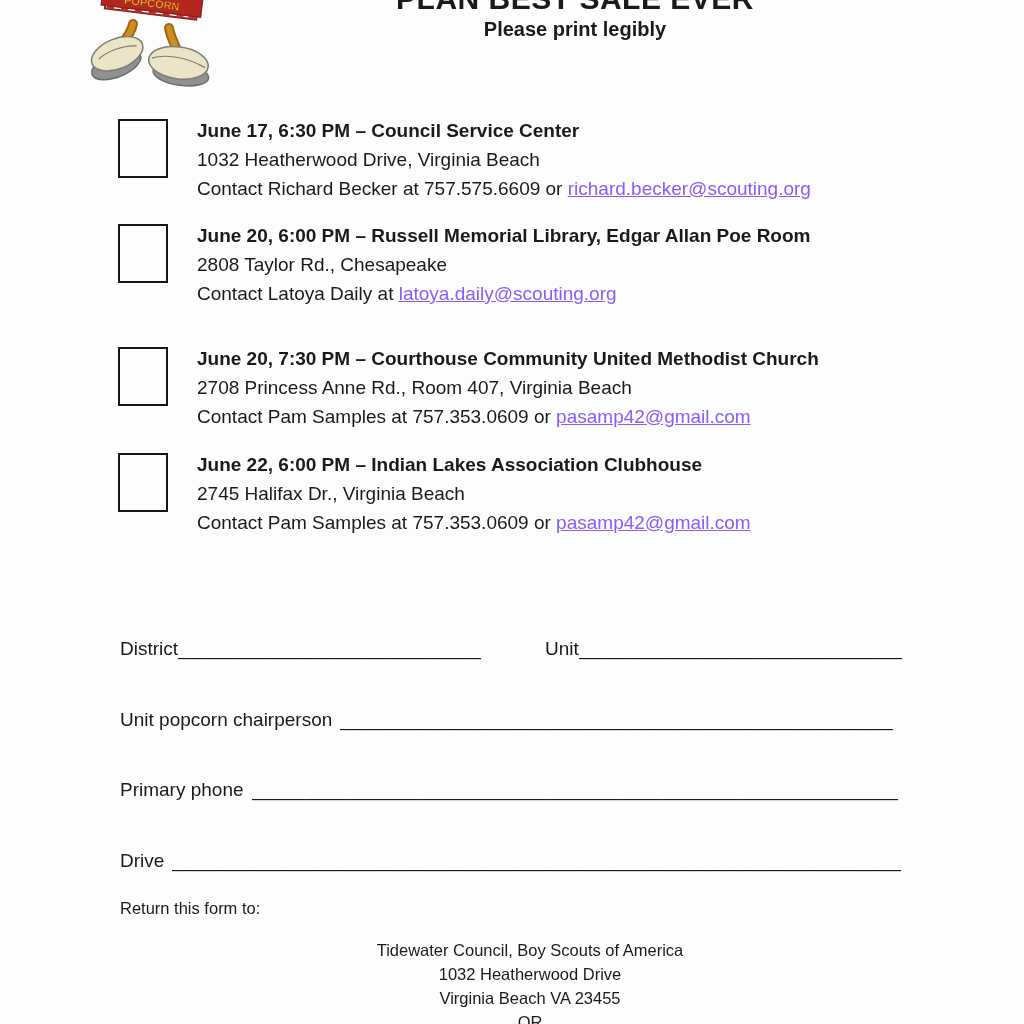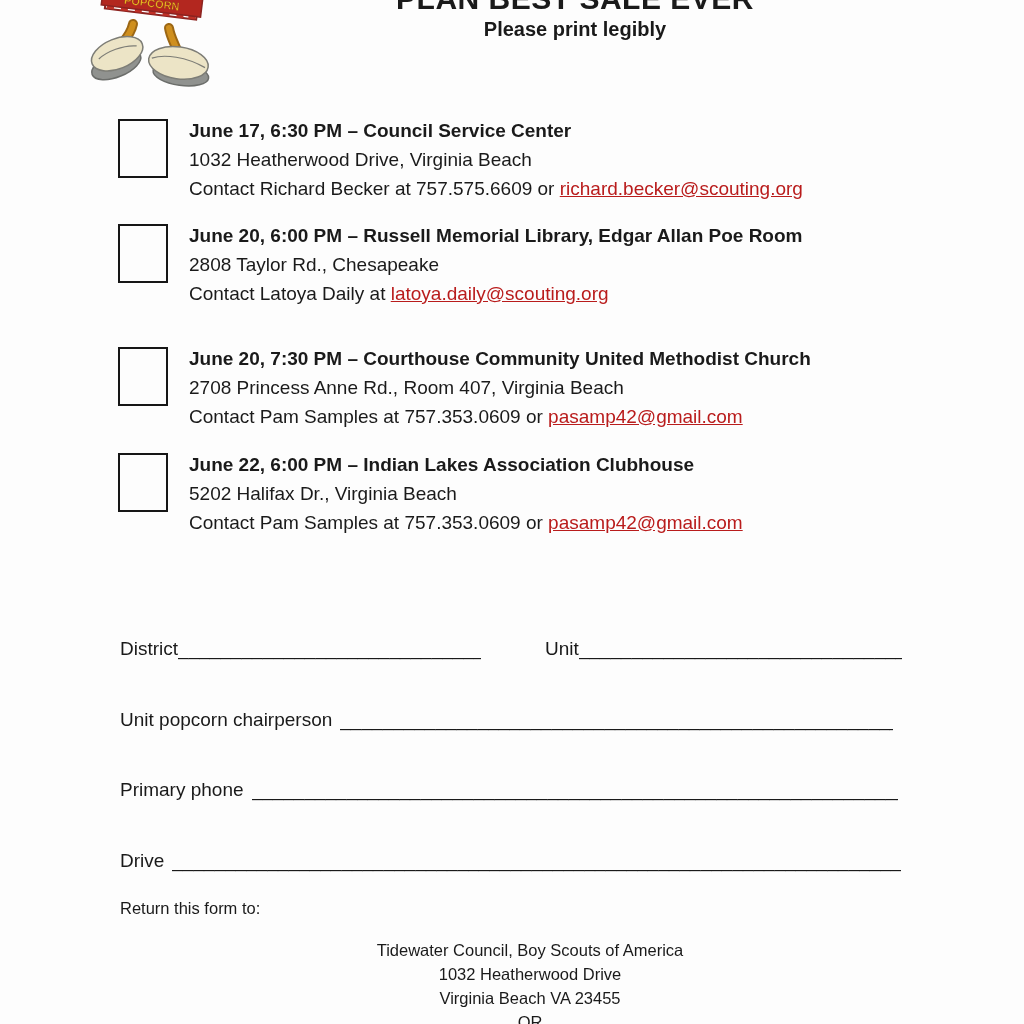--- a/index.html
+++ b/index.html
@@ -20,24 +20,24 @@
   }
   .mascot { position:absolute; left:85px; top:0; }
   .event {
     position:absolute; left:118px; width:800px;
     display:flex; align-items:flex-start;
   }
   .checkbox {
     width:50px; height:59px; border:2px solid #161616; background:#fdfdfd;
     flex:0 0 auto; margin-top:3px;
   }
-  .event-text { margin-left:21px; font-size:19px; line-height:29px; }
+  .event-text { margin-left:29px; font-size:19px; line-height:29px; }
   .event-title { font-weight:700; white-space:nowrap; }
   .event-address, .event-contact { white-space:nowrap; }
-  a.mail-link { color:#b91c1c; text-decoration:underline; cursor:pointer; }
+  a.mail-link { color:#8b5cf6; text-decoration:underline; cursor:pointer; }
   .form-line {
     position:absolute; display:flex; align-items:baseline;
     font-size:19px; line-height:24px; white-space:nowrap;
   }
   .form-line .fill {
     flex:1 1 auto; overflow:hidden; white-space:nowrap; letter-spacing:0;
   }
   .form-line.gapped .fill { margin-left:8px; }
   .footer-return {
     position:absolute; left:120px; top:896px; font-size:16.5px; line-height:24px;
@@ -112,21 +112,21 @@
       <div class="event-title">June 20, 7:30 PM – Courthouse Community United Methodist Church</div>
       <div class="event-address">2708 Princess Anne Rd., Room 407, Virginia Beach</div>
       <div class="event-contact"><span>Contact Pam Samples at 757.353.0609 or </span><a class="mail-link">pasamp42@gmail.com</a></div>
     </div>
   </div>
 
   <div class="event" style="top:450px">
     <div class="checkbox"></div>
     <div class="event-text">
       <div class="event-title">June 22, 6:00 PM – Indian Lakes Association Clubhouse</div>
-      <div class="event-address">5202 Halifax Dr., Virginia Beach</div>
+      <div class="event-address">2745 Halifax Dr., Virginia Beach</div>
       <div class="event-contact"><span>Contact Pam Samples at 757.353.0609 or </span><a class="mail-link">pasamp42@gmail.com</a></div>
     </div>
   </div>
 
   <div class="form-line" style="left:120px; top:637px; width:361px">
     <span>District</span>
     <span class="fill">__________________________________________________________________________________________</span>
   </div>
   <div class="form-line" style="left:545px; top:637px; width:357px">
     <span>Unit</span>

